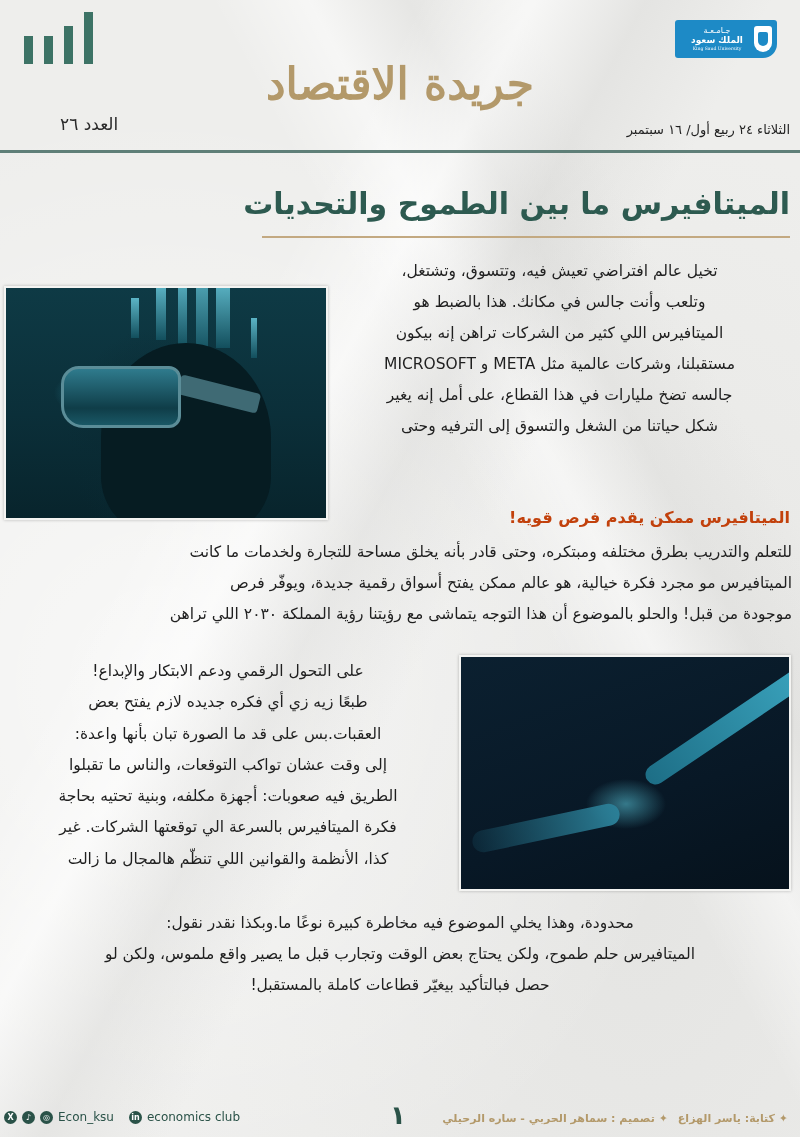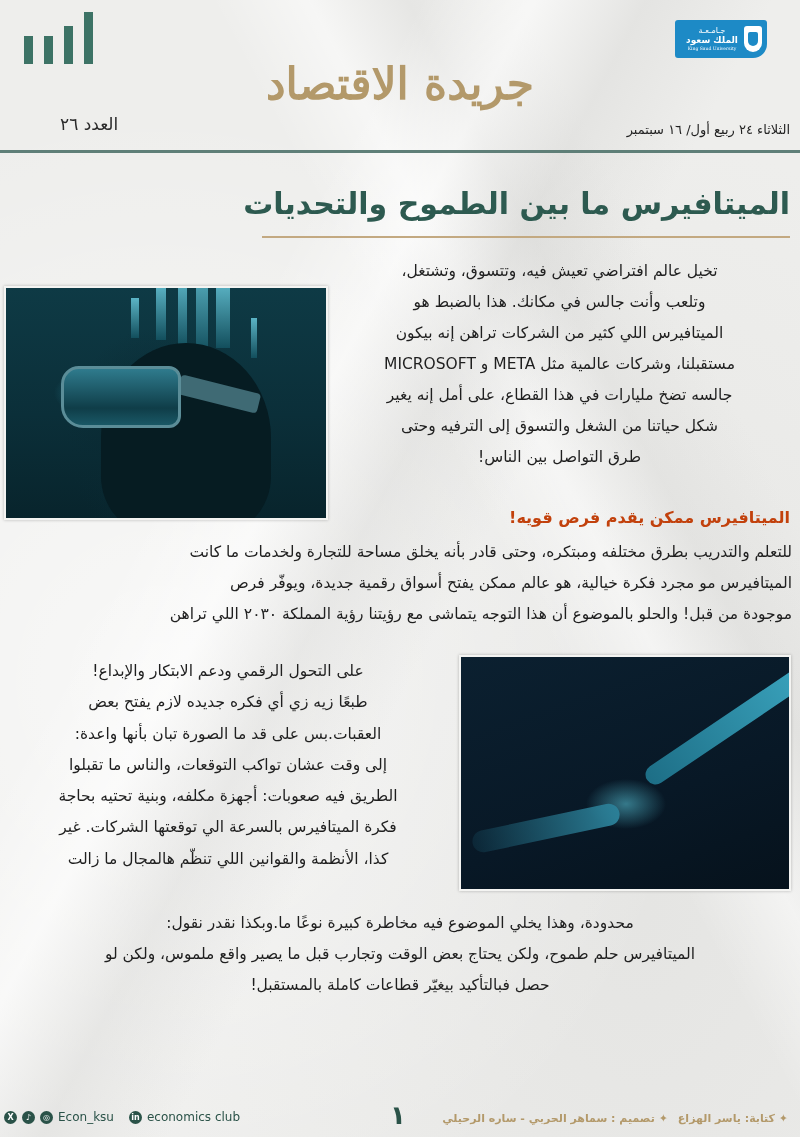--- a/index.html
+++ b/index.html
@@ -14,21 +14,21 @@
       linear-gradient(62deg, rgba(0,0,0,0.0) 58%, rgba(255,255,255,0.5) 65%, rgba(215,215,213,0.35) 72%, rgba(0,0,0,0.0) 80%),
       radial-gradient(ellipse at 20% 60%, rgba(255,255,255,0.6), rgba(235,235,233,0) 60%),
       radial-gradient(ellipse at 80% 80%, rgba(225,225,223,0.7), rgba(240,240,238,0) 60%);
   }
   .abs { position: absolute; }
 
   
   .logo-bars { left: 24px; top: 12px; width: 72px; height: 52px; }
   .logo-bars span { position: absolute; bottom: 0; width: 9px; background: #3d7366; }
   .ksu-logo {
-    left: 675px; top: 20px; width: 92px; height: 38px;
+    left: 675px; top: 20px; width: 102px; height: 38px;
     background: #1d8ac6; border-radius: 3px 3px 14px 3px;
     display: flex; align-items: center; padding: 0 5px;
     color: #fff;
   }
   .ksu-logo .txt { flex: 1; text-align: center; direction: rtl; line-height: 1; }
   .ksu-logo .ar1 { font-size: 8px; letter-spacing: 3px; }
   .ksu-logo .ar2 { font-size: 9px; font-weight: bold; margin-top: 1px; }
   .ksu-logo .en { font-size: 4.5px; margin-top: 2px; direction: ltr; font-family: "DejaVu Serif", serif; }
   .ksu-logo .shield {
     width: 18px; height: 26px; border-radius: 3px 3px 9px 9px;
@@ -144,21 +144,20 @@
 <h1 class="abs title">الميتافيرس ما بين الطموح والتحديات</h1>
 <div class="abs rule-title"></div>
 
 <div class="abs para p1">
   <span class="line">تخيل عالم افتراضي تعيش فيه، وتتسوق، وتشتغل،</span>
   <span class="line">وتلعب وأنت جالس في مكانك. هذا بالضبط هو</span>
   <span class="line">الميتافيرس اللي كثير من الشركات تراهن إنه بيكون</span>
   <span class="line">مستقبلنا، وشركات عالمية مثل META و MICROSOFT</span>
   <span class="line">جالسه تضخ مليارات في هذا القطاع، على أمل إنه يغير</span>
   <span class="line">شكل حياتنا من الشغل والتسوق إلى الترفيه وحتى</span>
-  <span class="line">طرق التواصل بين الناس!</span>
 </div>
 
 <div class="abs img-vr">
   <div class="bld" style="left:125px;width:8px;height:40px;bottom:180px;"></div>
   <div class="bld" style="left:150px;width:10px;height:55px;bottom:178px;"></div>
   <div class="bld" style="left:172px;width:9px;height:70px;bottom:170px;"></div>
   <div class="bld" style="left:190px;width:12px;height:85px;bottom:165px;"></div>
   <div class="bld" style="left:210px;width:14px;height:65px;bottom:170px;"></div>
   <div class="bld" style="left:245px;width:6px;height:40px;bottom:160px;"></div>
   <div class="head"></div>

